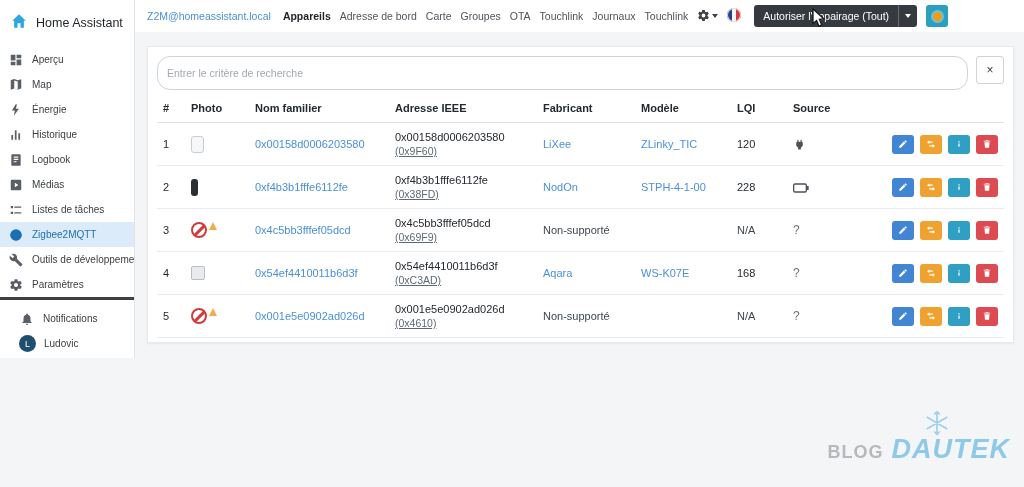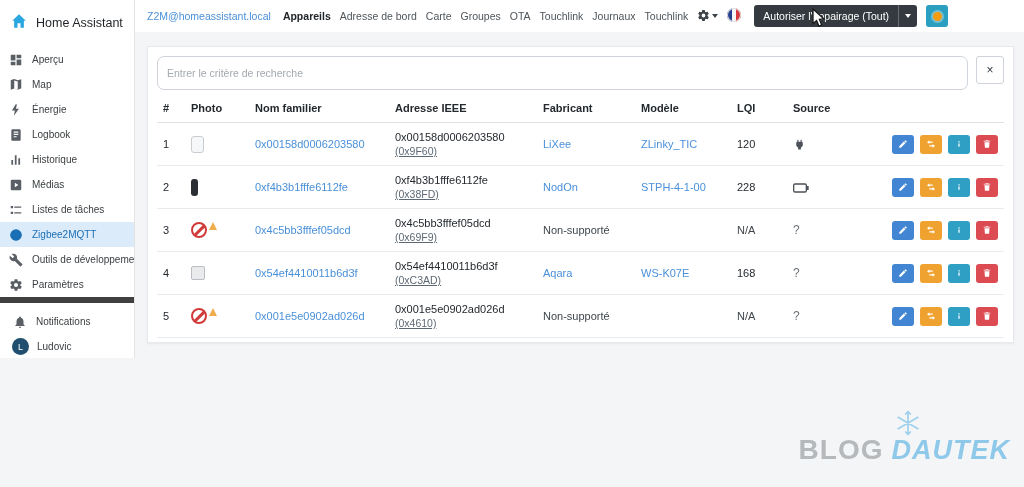--- a/index.html
+++ b/index.html
@@ -11,21 +11,21 @@
   
   .sidebar { width:135px; min-width:135px; background:#fff; border-right:1px solid #e3e3e3; display:flex; flex-direction:column; }
   .sb-header { display:flex; align-items:center; gap:8px; padding:12px 10px 14px; font-size:12.5px; color:#1f2327; white-space:nowrap; }
   .sb-header svg { width:18px; height:18px; }
   .sb-item { display:flex; align-items:center; gap:8px; height:25px; padding:0 8px; font-size:10px; color:#3c4043; cursor:pointer; white-space:nowrap; overflow:hidden; }
   .sb-item .ic { width:16px; min-width:16px; display:flex; justify-content:center; align-items:center; }
   .sb-item svg { width:14px; height:14px; fill:#5a5f66; }
   .sb-item.active { background:#dcebfa; color:#1a6fb5; }
   .sb-item.active svg { fill:#1a6fb5; stroke:#1a6fb5; }
   .sb-spacer { flex:1; }
-  .sb-footer { border-top:6px solid #404040; padding:6px 4px 8px; }
+  .sb-footer { border-top:3px solid #404040; padding:6px 11px 8px; }
   .avatar { width:17px; height:17px; min-width:17px; border-radius:50%; background:#1f4e6e; color:#fff; font-size:9px; display:flex; align-items:center; justify-content:center; }
 
   
   .main { flex:1; display:flex; flex-direction:column; }
   .topbar { height:32px; background:#fff; display:flex; align-items:center; padding:8px 12px; gap:9px; font-size:10.5px; white-space:nowrap; }
   .brand { color:#4a90d9; margin-right:3px; }
   .topnav { display:flex; gap:9px; align-items:center; }
   .topnav a { color:#4e555b; }
   .topnav a.active { color:#212529; font-weight:bold; }
   .top-icon { display:flex; align-items:center; gap:2px; color:#3c4248; cursor:pointer; }
@@ -36,21 +36,21 @@
   .permit-main { background:#343a40; color:#fff; font-size:10.5px; padding:5px 9px; border:0; border-radius:3px 0 0 3px; cursor:pointer; position:relative; font-family:inherit; }
   .permit-caret { background:#343a40; border:0; border-left:1px solid rgba(255,255,255,.25); padding:0 6px; border-radius:0 3px 3px 0; display:flex; align-items:center; color:#fff; cursor:pointer; }
   .theme-btn { width:22px; height:22px; border:0; border-radius:3px; background:#2b9fbf; display:flex; align-items:center; justify-content:center; cursor:pointer; }
   .sun-dot { width:9px; height:9px; border-radius:50%; background:#f39c12; box-shadow:0 0 0 2px rgba(255,255,255,.35); display:inline-block; }
   .cursor { position:absolute; left:58px; top:3px; z-index:9; pointer-events:none; }
 
   
   .content { flex:1; background:#f4f5f7; padding:14px 10px 0 12px; position:relative; }
   .card { background:#fff; border:1px solid #e7e9ec; box-shadow:0 1px 2px rgba(0,0,0,.06); padding:9px 9px 4px; }
   .search-row { display:flex; gap:8px; margin-bottom:4px; }
-  .search-row input { flex:1; height:28px; border:1px solid #ced4da; border-radius:7px; padding:16px 9px; font-size:10.5px; color:#495057; font-family:inherit; outline:none; }
+  .search-row input { flex:1; height:28px; border:1px solid #ced4da; border-radius:13px; padding:16px 9px; font-size:10.5px; color:#495057; font-family:inherit; outline:none; }
   .search-row input::placeholder { color:#a3a9af; }
   .clear-btn { width:28px; height:28px; border:1px solid #ced4da; border-radius:3px; background:#fff; font-size:12px; color:#343a40; cursor:pointer; }
 
   table { width:100%; border-collapse:collapse; font-size:11px; color:#24292e; }
   th { padding:8px 6px; border-bottom:1px solid #dee2e6; text-align:left; font-size:11px; font-weight:bold; }
   td { padding:8px 6px; border-bottom:1px solid #e9ecef; vertical-align:middle; }
   .lnk { color:#4a90d9; }
   .ieee-line { color:#24292e; }
   .nwk { color:#5d6974; text-decoration:underline; font-size:10.5px; display:inline-block; margin-top:2px; }
   .plain { color:#3f464c;margin-top:19px; }
@@ -69,21 +69,21 @@
   .actions { text-align:right; white-space:nowrap; }
   .abtn { width:22px; height:19px; border:0; border-radius:3px; margin-left:3px; display:inline-flex; align-items:center; justify-content:center; cursor:pointer; }
   .abtn svg { width:10px; height:10px; fill:#fff; }
   .abtn.edit  { background:#4285d2; }
   .abtn.swap  { background:#efa22f; }
   .abtn.infob { background:#2f9fc4; }
   .abtn.del   { background:#dc4a52; }
 
   .watermark { position:absolute; right:14px; top:388px; display:flex; align-items:baseline; padding-top:14px; }
   .wm-flake { position:absolute; left:96px; top:-10px; }
-  .wm-blog { font-size:28px; font-weight:bold; color:#b6b9bc; letter-spacing:1px; }
+  .wm-blog { font-size:18px; font-weight:bold; color:#b6b9bc; letter-spacing:1px; }
   .wm-dautek { font-size:27px; font-weight:bold; font-style:italic; color:#8ec9ea; margin-left:8px; letter-spacing:1px; }
 </style>
 </head>
 <body>
 
 <div class="screen">
 
   <aside class="sidebar">
     <div class="sb-header">
       <span class="ic"><svg viewBox="0 0 24 24" width="18" height="18" fill="#2aa7e0">
@@ -113,32 +113,32 @@
         <span class="ic">
             <svg viewBox="0 0 24 24">
               <path d="M11.5 2L5 13h5l-1.5 9L17 10h-5l1.5-8z"></path>
             </svg>
           </span>
         <span>Énergie</span>
       </div>
       <div class="sb-item">
         <span class="ic">
             <svg viewBox="0 0 24 24">
+              <path d="M4 20h3v-8H4v8zm6 0h3V4h-3v16zm6 0h3v-11h-3v11z"></path>
+            </svg>
+          </span>
+        <span>Historique</span>
+      </div>
+      <div class="sb-item">
+        <span class="ic">
+            <svg viewBox="0 0 24 24">
               <path d="M6 2h12a2 2 0 012 2v16a2 2 0 01-2 2H6a2 2 0 01-2-2V4a2 2 0 012-2zm2 4v2h8V6H8zm0 4v2h8v-2H8zm0 4v2h5v-2H8z"></path>
             </svg>
           </span>
         <span>Logbook</span>
-      </div>
-      <div class="sb-item">
-        <span class="ic">
-            <svg viewBox="0 0 24 24">
-              <path d="M4 20h3v-8H4v8zm6 0h3V4h-3v16zm6 0h3v-11h-3v11z"></path>
-            </svg>
-          </span>
-        <span>Historique</span>
       </div>
       <div class="sb-item">
         <span class="ic">
             <svg viewBox="0 0 24 24">
               <path d="M5 3h14a2 2 0 012 2v14a2 2 0 01-2 2H5a2 2 0 01-2-2V5a2 2 0 012-2zm5 5v8l6-4-6-4z"></path>
             </svg>
           </span>
         <span>Médias</span>
       </div>
       <div class="sb-item">

